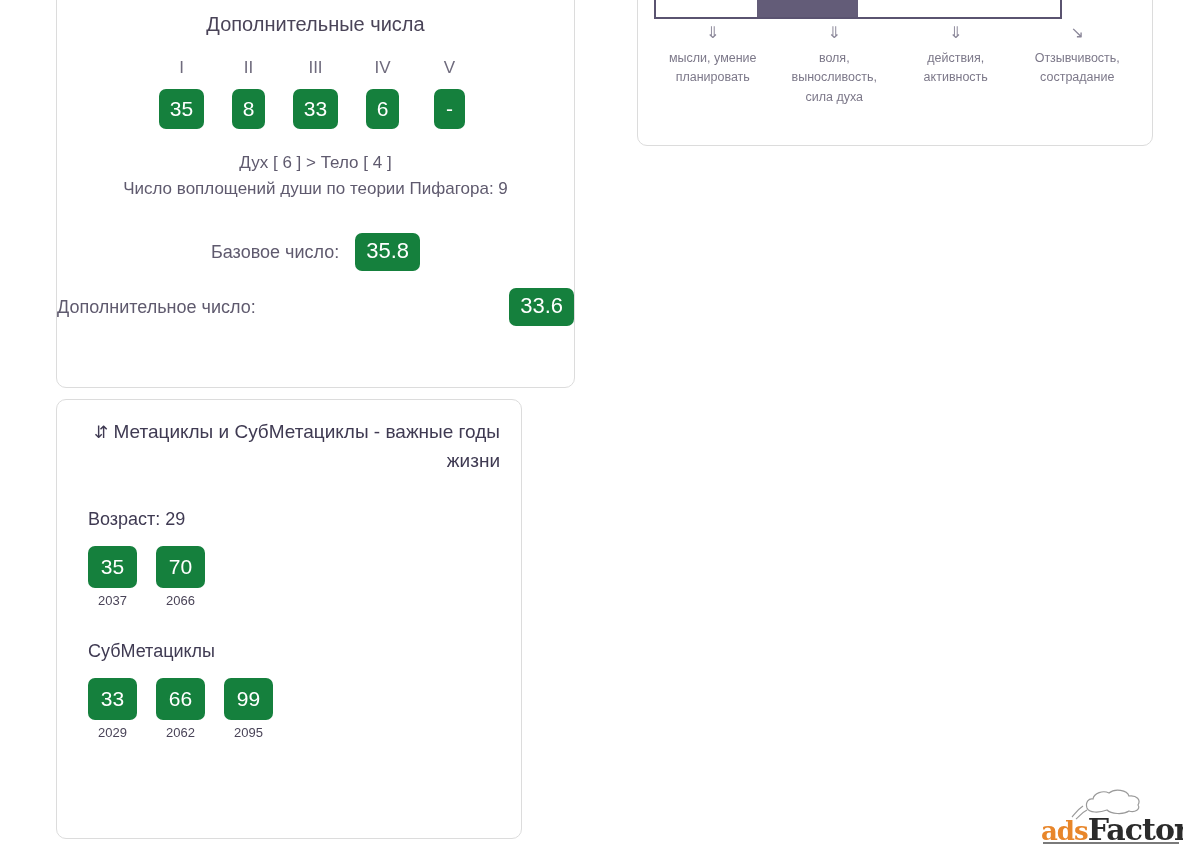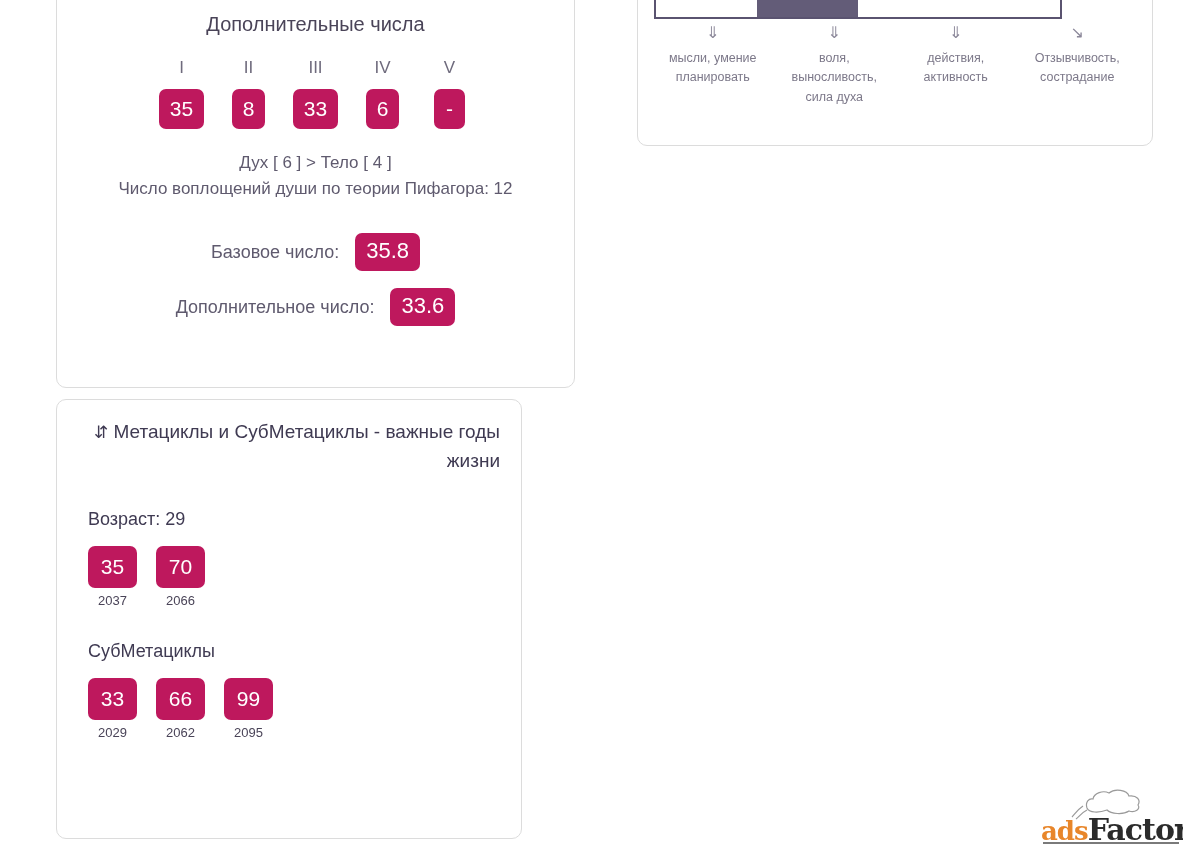--- a/index.html
+++ b/index.html
@@ -41,21 +41,21 @@
     width: 67px;
     text-align: center;
   }
   .roman-col {
     font-size: 17px;
     color: #6f6b7d;
   }
   .badge-row { margin-top: 11px; }
   .badge {
     display: inline-block;
-    background: #be185d;
+    background: #15803d;
     color: #ffffff;
     border-radius: 7px;
     font-size: 21px;
     line-height: 1;
     padding: 9px 11px 10px 11px;
     min-width: 31px;
     text-align: center;
     font-weight: 400;
   }
   .spirit-line {
@@ -72,21 +72,21 @@
     margin-top: 2px;
     padding: 0 52px;
   }
   .num-line {
     display: flex;
     justify-content: center;
     align-items: center;
     gap: 16px;
     margin-top: 31px;
   }
-  .num-line.second { margin-top: 17px; }
+  .num-line.second { margin-top: 17px; justify-content: space-between; }
   .num-line .lbl {
     font-size: 18px;
     color: #5f5a6e;
   }
   .num-line .badge { font-size: 22px; padding: 7px 11px 9px 11px; }
 
   
   #card-metacycles {
     left: 56px; top: 399px; width: 466px; height: 440px;
     padding: 17px 21px 0 31px;
@@ -213,21 +213,21 @@
       </div>
       <div class="badge-col">
         <span class="badge">6</span>
       </div>
       <div class="badge-col">
         <span class="badge">-</span>
       </div>
     </div>
 
     <div class="spirit-line">Дух [ 6 ] &gt; Тело [ 4 ]</div>
-    <div class="theory-line">Число воплощений души по теории Пифагора: 12</div>
+    <div class="theory-line">Число воплощений души по теории Пифагора: 9</div>
 
     <div class="num-line">
       <span class="lbl">Базовое число:</span>
       <span class="badge">35.8</span>
     </div>
 
     <div class="num-line second">
       <span class="lbl">Дополнительное число:</span>
       <span class="badge">33.6</span>
     </div>

